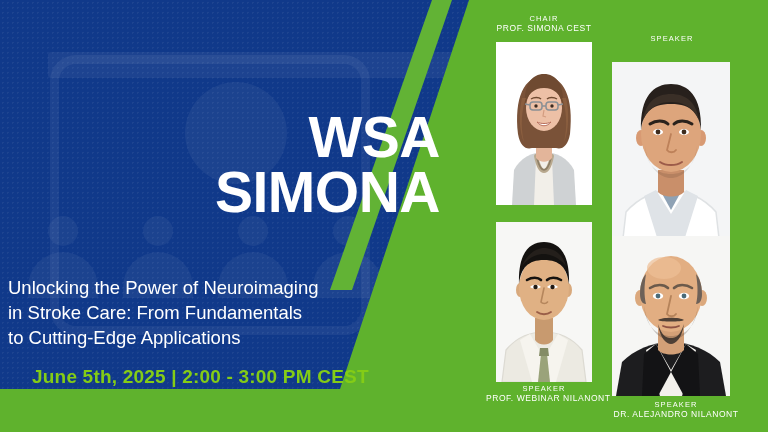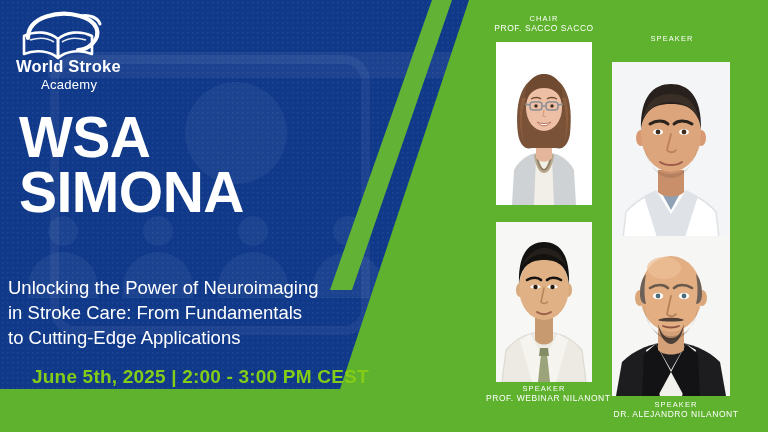--- a/index.html
+++ b/index.html
@@ -85,27 +85,26 @@
     line-height:1; white-space:nowrap;
   }
   .logo-l2 {
     color:#fff; font-size:13px; font-weight:400; letter-spacing:.3px;
     line-height:1; margin-top:3px; margin-left:25px; white-space:nowrap;
   }
 
   
   .headline {
     position:absolute; left:0; top:110px; width:440px;
-    text-align:left;
+    text-align:right;
     color:#FFFFFF;
     font-weight:700;
     font-size:57px;
     line-height:0.96;
     letter-spacing:-0.5px;
-    padding-left:19px;
   }
   .headline .l1 { display:block; }
   .headline .l2 { display:block; }
 
   
   .subtitle {
     position:absolute; left:8px; top:276px; width:424px;
     color:#FFFFFF;
     font-size:18.5px;
     font-weight:400;
@@ -176,38 +175,20 @@
       </div>
     <div class="wm-person" style="left:313px;">
       <div class="head"></div>
         <div class="body"></div>
       </div>
   </div>
 
   <div class="green-main2"></div>
   <div class="green-stripe"></div>
 
-  <div class="logo">
-    <svg width="130" height="54" viewBox="0 0 130 54">
-
-      <path d="M14 30 C 14 8, 46 2, 66 8 C 84 13, 88 26, 78 36 C 74 40, 68 42, 64 42" fill="none" stroke="#ffffff" stroke-width="4.2" stroke-linecap="round"></path>
-      <path d="M66 8 C 76 6, 84 10, 86 16" fill="none" stroke="#ffffff" stroke-width="3" stroke-linecap="round"></path>
-
-      <path d="M10 28 C 22 22, 36 24, 44 31 L 44 50 C 36 43, 22 41, 10 46 Z" fill="none" stroke="#ffffff" stroke-width="2.6" stroke-linejoin="round"></path>
-
-      <path d="M78 28 C 66 22, 52 24, 44 31 L 44 50 C 52 43, 66 41, 78 46 Z" fill="none" stroke="#ffffff" stroke-width="2.6" stroke-linejoin="round"></path>
-
-      <path d="M16 32 C 26 29, 34 30, 40 34" fill="none" stroke="#ffffff" stroke-width="1.7" opacity=".9"></path>
-      <path d="M72 32 C 62 29, 54 30, 48 34" fill="none" stroke="#ffffff" stroke-width="1.7" opacity=".9"></path>
-    </svg>
-    <div class="logo-text">
-      <div class="logo-l1">World Stroke</div>
-      <div class="logo-l2">Academy</div>
-    </div>
-  </div>
 
   <div class="headline">
     <span class="l1">WSA</span>
     <span class="l2">SIMONA</span>
   </div>
 
   <div class="subtitle">
     <div>Unlocking the Power of Neuroimaging</div>
     <div>in Stroke Care: From Fundamentals</div>
     <div>to Cutting-Edge Applications</div>
@@ -248,21 +229,21 @@
 
       <path d="M35 57 C38 55 43 55 45 57" stroke="#6f4a31" stroke-width="1.4" fill="none"></path>
       <path d="M51 57 C53 55 58 55 61 57" stroke="#6f4a31" stroke-width="1.4" fill="none"></path>
 
       <path d="M48 68 L47 74 L50 75" stroke="#d39c80" stroke-width="1.2" fill="none"></path>
       <path d="M41 80 C45 85 51 85 55 80 C51 82 45 82 41 80 Z" fill="#ffffff" stroke="#b9705c" stroke-width="1"></path>
     </svg>
   </div>
   <div class="cap" id="cap-sacco">
     <span class="role">CHAIR</span>
-    <span class="nm">PROF. SACCO SACCO</span>
+    <span class="nm">PROF. SIMONA CEST</span>
   </div>
 
   <div class="card" id="card-boulouis">
     <svg class="pbg" viewBox="0 0 118 185" preserveAspectRatio="none">
       <rect width="118" height="185" fill="#f4f5f6"></rect>
 
       <path d="M10 185 L14 150 C26 136 44 128 59 128 C74 128 92 136 104 150 L108 185 Z" fill="#ffffff" stroke="#dfe2e4" stroke-width="1.5"></path>
       <path d="M44 128 L59 152 L74 128 L86 134 L70 185 L48 185 L32 134 Z" fill="#dfe3e7"></path>
 
       <path d="M48 128 L59 148 L70 128 L64 124 L54 124 Z" fill="#8fa2b5"></path>

